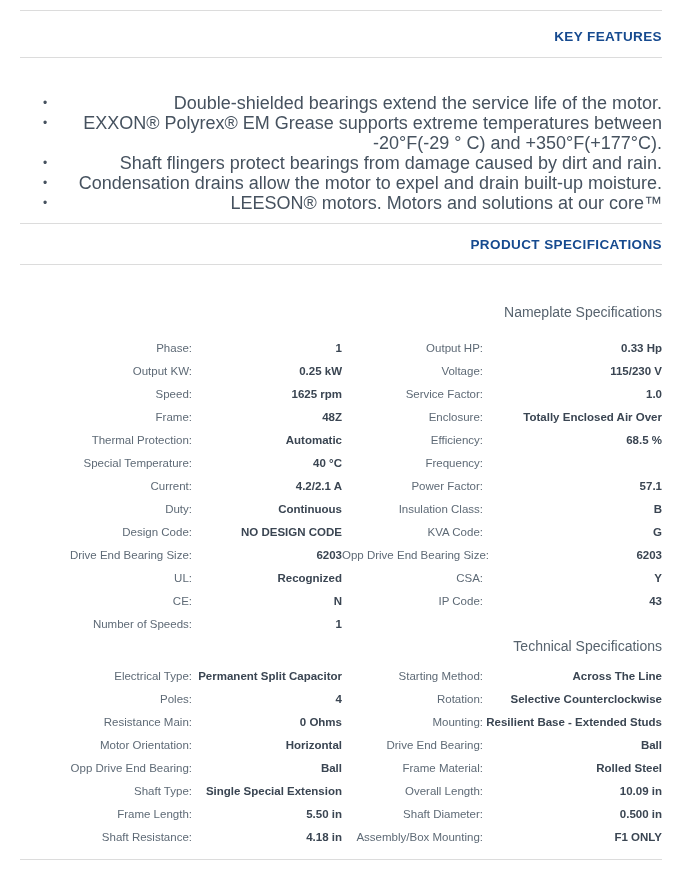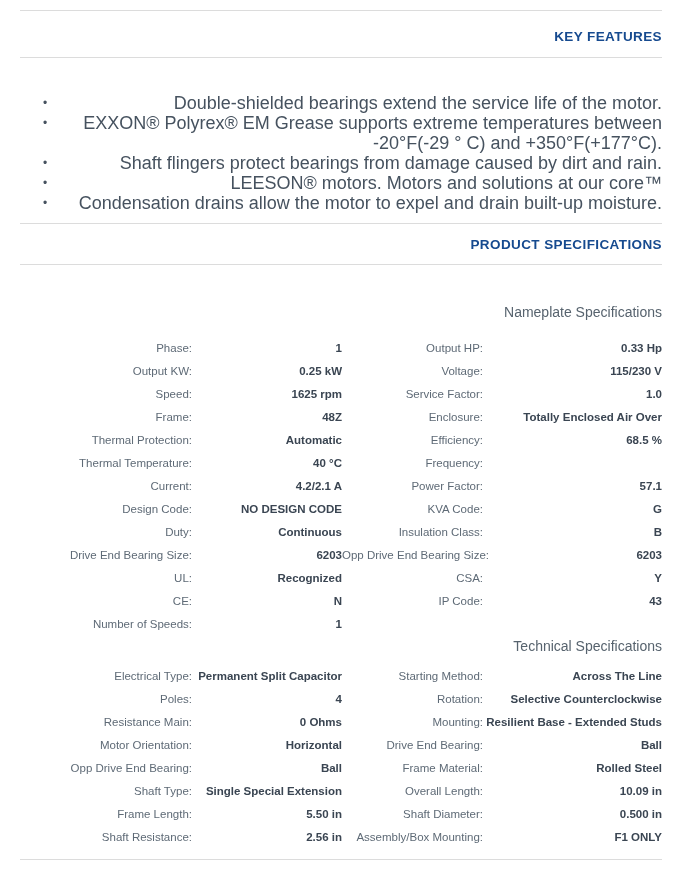--- a/index.html
+++ b/index.html
@@ -64,22 +64,22 @@
   <hr class="rule">
 
   <h2 class="heading heading--top">KEY FEATURES</h2>
 
   <hr class="rule">
 
   <ul class="bullets">
       <li>Double-shielded bearings extend the service life of the motor.</li>
       <li>EXXON® Polyrex® EM Grease supports extreme temperatures between -20°F(-29 ° C) and +350°F(+177°C).</li>
       <li>Shaft flingers protect bearings from damage caused by dirt and rain.</li>
+      <li>Condensation drains allow the motor to expel and drain built-up moisture.</li>
       <li>LEESON® motors. Motors and solutions at our core™</li>
-      <li>Condensation drains allow the motor to expel and drain built-up moisture.</li>
     </ul>
 
   <hr class="rule">
 
   <h2 class="heading">PRODUCT SPECIFICATIONS</h2>
 
   <hr class="rule">
 
   <div>
       <section class="spec-section">
@@ -109,41 +109,41 @@
             <div class="spec-label">Enclosure:</div>
             <div class="spec-value">Totally Enclosed Air Over</div>
           </div>
           <div class="spec-row">
             <div class="spec-label">Thermal Protection:</div>
             <div class="spec-value">Automatic</div>
             <div class="spec-label">Efficiency:</div>
             <div class="spec-value">68.5 %</div>
           </div>
           <div class="spec-row">
-            <div class="spec-label">Thermal Temperature:</div>
+            <div class="spec-label">Special Temperature:</div>
             <div class="spec-value">40 °C</div>
             <div class="spec-label">Frequency:</div>
           </div>
           <div class="spec-row">
             <div class="spec-label">Current:</div>
             <div class="spec-value">4.2/2.1 A</div>
             <div class="spec-label">Power Factor:</div>
             <div class="spec-value">57.1</div>
           </div>
           <div class="spec-row">
+            <div class="spec-label">Duty:</div>
+            <div class="spec-value">Continuous</div>
+            <div class="spec-label">Insulation Class:</div>
+            <div class="spec-value">B</div>
+          </div>
+          <div class="spec-row">
             <div class="spec-label">Design Code:</div>
             <div class="spec-value">NO DESIGN CODE</div>
             <div class="spec-label">KVA Code:</div>
             <div class="spec-value">G</div>
-          </div>
-          <div class="spec-row">
-            <div class="spec-label">Duty:</div>
-            <div class="spec-value">Continuous</div>
-            <div class="spec-label">Insulation Class:</div>
-            <div class="spec-value">B</div>
           </div>
           <div class="spec-row">
             <div class="spec-label">Drive End Bearing Size:</div>
             <div class="spec-value">6203</div>
             <div class="spec-label">Opp Drive End Bearing Size:</div>
             <div class="spec-value">6203</div>
           </div>
           <div class="spec-row">
             <div class="spec-label">UL:</div>
             <div class="spec-value">Recognized</div>
@@ -202,21 +202,21 @@
             <div class="spec-value">10.09 in</div>
           </div>
           <div class="spec-row">
             <div class="spec-label">Frame Length:</div>
             <div class="spec-value">5.50 in</div>
             <div class="spec-label">Shaft Diameter:</div>
             <div class="spec-value">0.500 in</div>
           </div>
           <div class="spec-row">
             <div class="spec-label">Shaft Resistance:</div>
-            <div class="spec-value">2.56 in</div>
+            <div class="spec-value">4.18 in</div>
             <div class="spec-label">Assembly/Box Mounting:</div>
             <div class="spec-value">F1 ONLY</div>
           </div>
         </div>
       </section>
     </div>
 
   <hr class="rule rule--bottom">
 
 </div>

